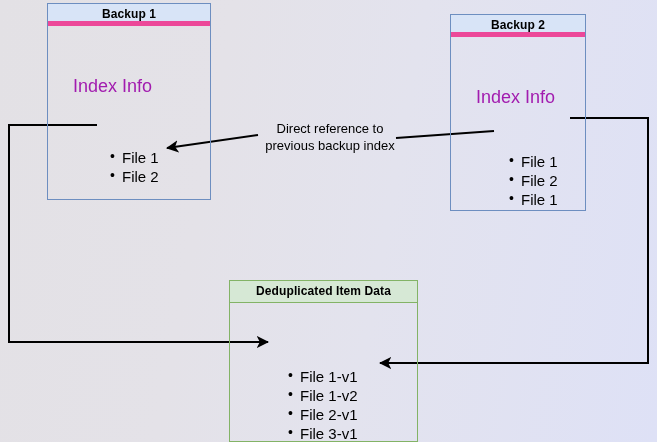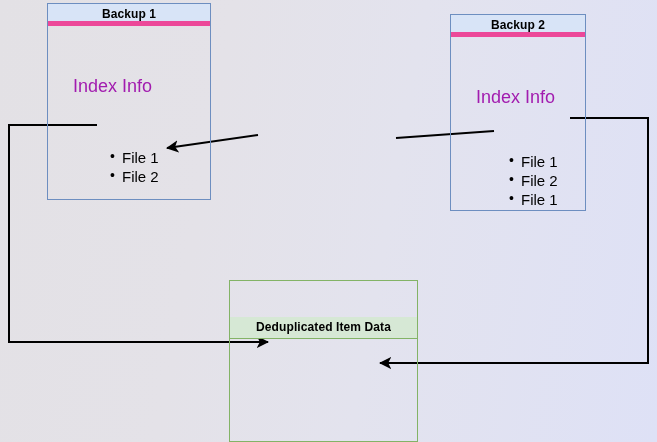--- a/index.html
+++ b/index.html
@@ -60,21 +60,20 @@
     background: #d8e4f7;
     border-bottom: 5px solid #ec4899;
   }
   .box.blue .box-body { background: transparent; }
 
   
   .box.green { border: 1px solid #83b366; }
   .box.green .box-header {
     background: #d6e8d5;
     border-bottom: 1px solid #83b366;
-    margin-top: 36px;
   }
   .box.green .box-body { background: transparent; }
 
   
   #backup1 { left: 47px;  top: 3px;   width: 164px; height: 197px; }
   #backup2 { left: 450px; top: 14px;   width: 136px; height: 197px; }
   #dedup   { left: 229px; top: 280px; width: 189px; height: 162px; }
 
   #backup1 .box-body, #backup2 .box-body { height: 173px; }
   #dedup   .box-body { height: 138px; }
@@ -169,16 +168,26 @@
       <ul class="file-list">
         <li>File 1</li>
         <li>File 2</li>
         <li>File 1</li>
       </ul>
     </div>
   </div>
 
   <div class="box green" id="dedup">
     <div class="box-header">Deduplicated Item Data</div>
+    <div class="box-body">
+      <ul class="file-list">
+        <li>File 1-v1</li>
+        <li>File 1-v2</li>
+        <li>File 2-v1</li>
+        <li>File 3-v1</li>
+      </ul>
+    </div>
   </div>
 
+  <div class="caption">Direct reference to
+previous backup index</div>
 
 </div>
 
 </body></html>

